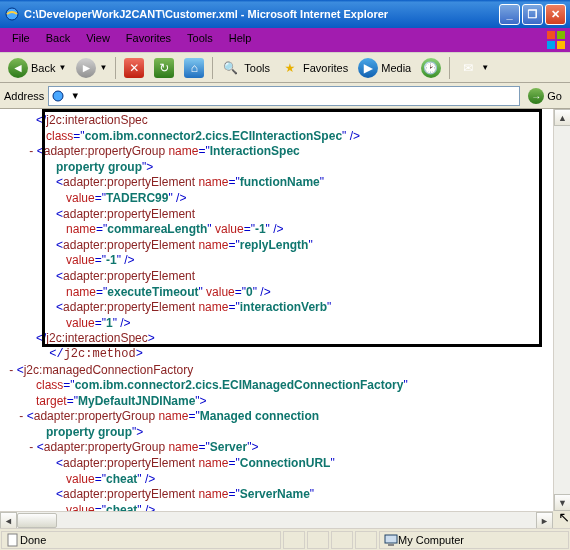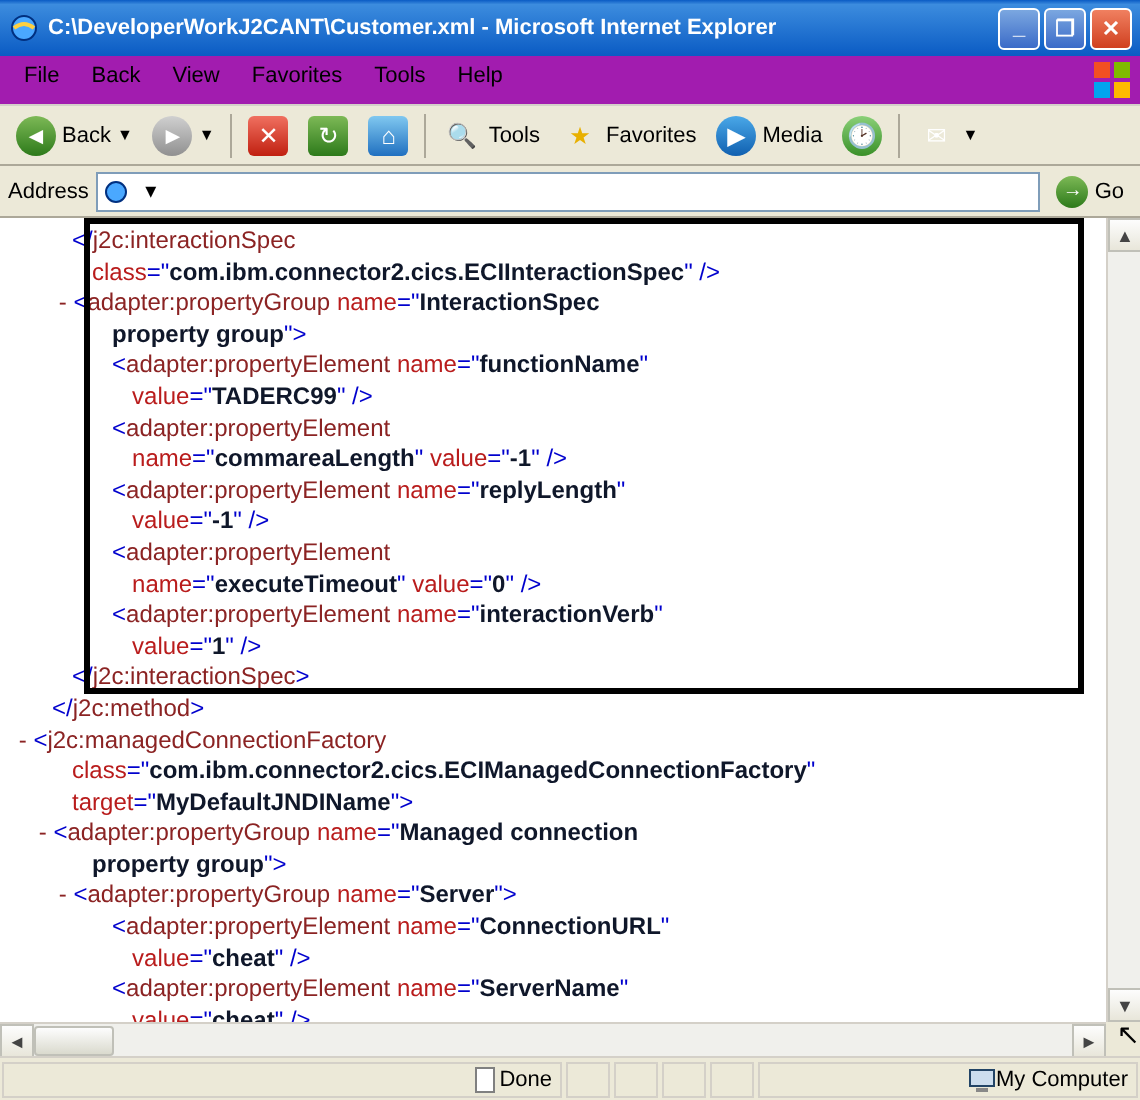--- a/index.html
+++ b/index.html
@@ -21,31 +21,31 @@
 .addrbar .lbl { font-size: 11px; }
 .addrbox { flex: 1; display: flex; align-items: center; background: #fff; border: 1px solid #7f9db9; height: 20px; padding: 0 2px; }
 .addrbox .ie { width: 14px; height: 14px; margin-right: 3px; }
 .addrbox input { flex: 1; border: none; outline: none; font-size: 11px; }
 .addrbox .dd { width: 14px; text-align: center; color: #000; cursor: pointer; }
 .gobtn { display: flex; align-items: center; gap: 3px; font-size: 11px; cursor: pointer; padding: 1px 4px; }
 .content { flex: 1; background: #fff; overflow: auto; position: relative; padding: 4px 6px; font-family: Verdana, sans-serif; font-size: 12px; line-height: 1.3; }
 .hlbox { position: absolute; border: 3px solid #000; left: 42px; top: 0px; width: 500px; height: 238px; pointer-events: none; }
 .tag { color: #8b2323; }
 .attrname { color: #b91c1c; }
-.attrval { color: #0f172a; font-weight: bold; }
+.attrval { color: #0f766e; font-weight: bold; }
 .punct { color: #0000cd; }
 .toggle { color: #8b2323; cursor: pointer; }
 .scrollbar-v { position: absolute; right: 0; top: 0; bottom: 17px; width: 17px; background: #f0f0ec; border-left: 1px solid #d4d0c8; }
 .scrollbar-h { position: absolute; left: 0; right: 17px; bottom: 0; height: 17px; background: #f0f0ec; border-top: 1px solid #d4d0c8; display: flex; }
 .sbarrow { width: 17px; height: 17px; background: linear-gradient(#fdfdfd,#e8e6da); border: 1px solid #c0c0b8; display: flex; align-items: center; justify-content: center; font-size: 9px; color: #444; cursor: pointer; }
 .sbthumb-h { width: 40px; height: 15px; margin: 1px 0; background: linear-gradient(#fdfdfd,#dadace); border: 1px solid #c0c0b8; border-radius: 2px; }
 .corner { position: absolute; right: 0; bottom: 0; width: 17px; height: 17px; background: #ece9d8; }
 .content-wrap { position: relative; flex: 1; overflow: hidden; background: #fff; }
 .statusbar { background: #ece9d8; border-top: 1px solid #d4d0c8; height: 22px; display: flex; align-items: center; font-size: 11px; }
-.statusbar .pane { border: 1px solid #d4d0c8; height: 18px; display: flex; align-items: center; padding: 0 4px; margin: 0 1px; justify-content: flex-end; }
+.statusbar .pane { border: 1px solid #d4d0c8; height: 18px; display: flex; align-items: center; padding: 0 4px; margin: 0 1px; }
 .statusbar .pane.main { flex: 1.5; }
 .statusbar .pane.sm { width: 22px; }
 .statusbar .pane.zone { flex: 1; }
 .cursor-img { position: absolute; right: 0px; top: 400px; font-size: 14px; pointer-events: none; }
 </style>
 </head>
 <body>
 
 <div class="titlebar">
   <svg class="icon" viewBox="0 0 16 16">
@@ -142,21 +142,21 @@
       <div style="white-space: pre;"><span>                  </span><span class="attrname">value</span><span class="punct">="</span><span class="attrval">TADERC99</span><span class="punct">" /&gt;</span></div>
       <div style="white-space: pre;"><span>               </span><span class="punct">&lt;</span><span class="tag">adapter:propertyElement</span></div>
       <div style="white-space: pre;"><span>                  </span><span class="attrname">name</span><span class="punct">="</span><span class="attrval">commareaLength</span><span class="punct">" </span><span class="attrname">value</span><span class="punct">="</span><span class="attrval">-1</span><span class="punct">" /&gt;</span></div>
       <div style="white-space: pre;"><span>               </span><span class="punct">&lt;</span><span class="tag">adapter:propertyElement</span><span class="attrname"> name</span><span class="punct">="</span><span class="attrval">replyLength</span><span class="punct">"</span></div>
       <div style="white-space: pre;"><span>                  </span><span class="attrname">value</span><span class="punct">="</span><span class="attrval">-1</span><span class="punct">" /&gt;</span></div>
       <div style="white-space: pre;"><span>               </span><span class="punct">&lt;</span><span class="tag">adapter:propertyElement</span></div>
       <div style="white-space: pre;"><span>                  </span><span class="attrname">name</span><span class="punct">="</span><span class="attrval">executeTimeout</span><span class="punct">" </span><span class="attrname">value</span><span class="punct">="</span><span class="attrval">0</span><span class="punct">" /&gt;</span></div>
       <div style="white-space: pre;"><span>               </span><span class="punct">&lt;</span><span class="tag">adapter:propertyElement</span><span class="attrname"> name</span><span class="punct">="</span><span class="attrval">interactionVerb</span><span class="punct">"</span></div>
       <div style="white-space: pre;"><span>                  </span><span class="attrname">value</span><span class="punct">="</span><span class="attrval">1</span><span class="punct">" /&gt;</span></div>
       <div style="white-space: pre;"><span>         </span><span class="punct">&lt;/</span><span class="tag">j2c:interactionSpec</span><span class="punct">&gt;</span></div>
-      <div style="white-space: pre;"><span>      </span><span class="punct">&lt;/</span><span class="tag">j2c:method</span><span class="punct">&gt;</span></div>
+      <div style="white-space: pre; font-family: Liberation Mono, monospace;"><span>      </span><span class="punct">&lt;/</span><span class="tag">j2c:method</span><span class="punct">&gt;</span></div>
       <div style="white-space: pre;"><span> </span><span class="toggle">- </span><span class="punct">&lt;</span><span class="tag">j2c:managedConnectionFactory</span></div>
       <div style="white-space: pre;"><span>         </span><span class="attrname">class</span><span class="punct">="</span><span class="attrval">com.ibm.connector2.cics.ECIManagedConnectionFactory</span><span class="punct">"</span></div>
       <div style="white-space: pre;"><span>         </span><span class="attrname">target</span><span class="punct">="</span><span class="attrval">MyDefaultJNDIName</span><span class="punct">"&gt;</span></div>
       <div style="white-space: pre;"><span>    </span><span class="toggle">- </span><span class="punct">&lt;</span><span class="tag">adapter:propertyGroup</span><span class="attrname"> name</span><span class="punct">="</span><span class="attrval">Managed connection</span></div>
       <div style="white-space: pre;"><span>            </span><span class="attrval">property group</span><span class="punct">"&gt;</span></div>
       <div style="white-space: pre;"><span>       </span><span class="toggle">- </span><span class="punct">&lt;</span><span class="tag">adapter:propertyGroup</span><span class="attrname"> name</span><span class="punct">="</span><span class="attrval">Server</span><span class="punct">"&gt;</span></div>
       <div style="white-space: pre;"><span>               </span><span class="punct">&lt;</span><span class="tag">adapter:propertyElement</span><span class="attrname"> name</span><span class="punct">="</span><span class="attrval">ConnectionURL</span><span class="punct">"</span></div>
       <div style="white-space: pre;"><span>                  </span><span class="attrname">value</span><span class="punct">="</span><span class="attrval">cheat</span><span class="punct">" /&gt;</span></div>
       <div style="white-space: pre;"><span>               </span><span class="punct">&lt;</span><span class="tag">adapter:propertyElement</span><span class="attrname"> name</span><span class="punct">="</span><span class="attrval">ServerName</span><span class="punct">"</span></div>
       <div style="white-space: pre;"><span>                  </span><span class="attrname">value</span><span class="punct">="</span><span class="attrval">cheat</span><span class="punct">" /&gt;</span></div>

